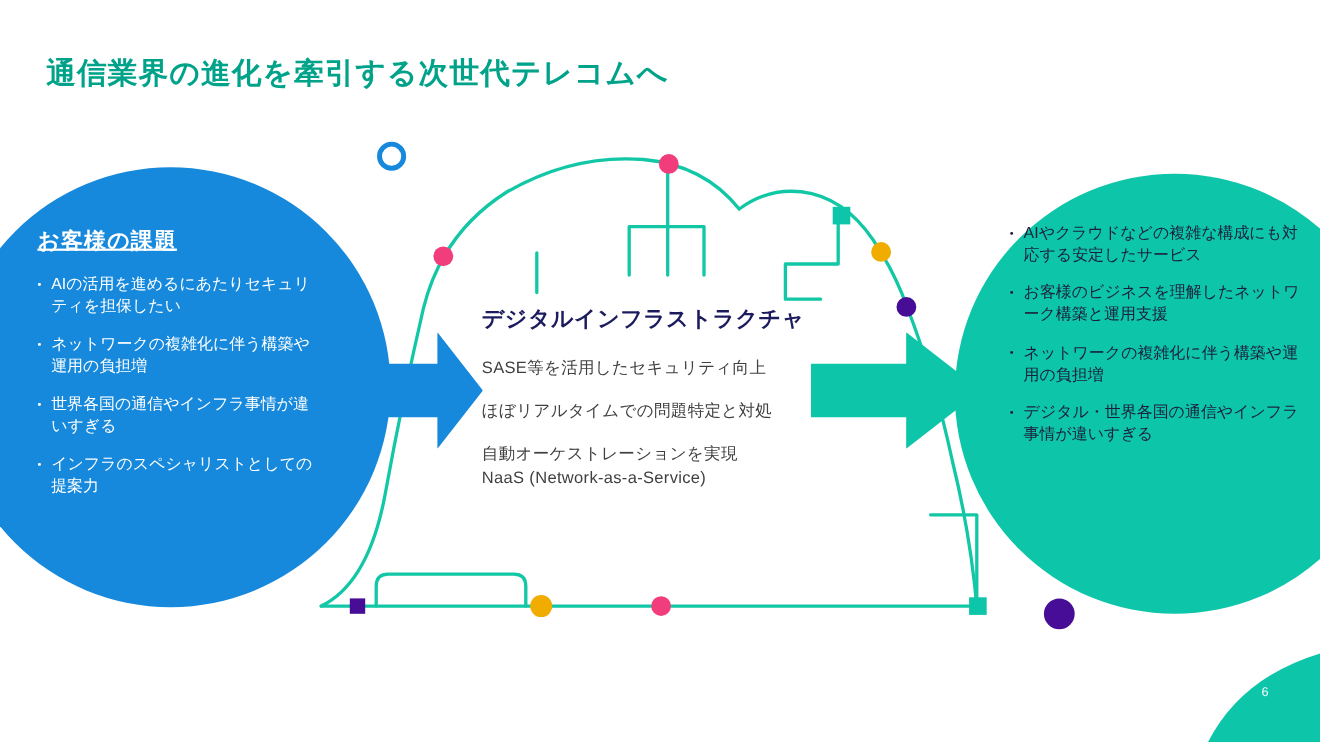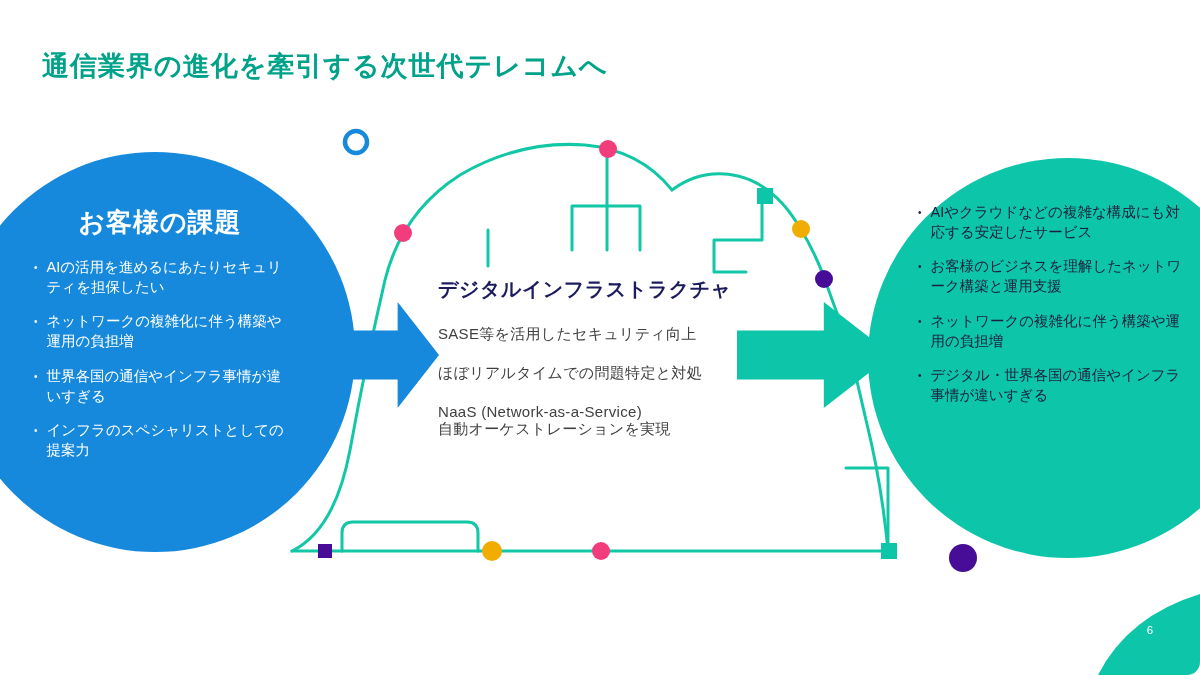--- a/index.html
+++ b/index.html
@@ -1,19 +1,18 @@
 <!DOCTYPE html>
 <html lang="ja"><head>
 <meta charset="utf-8">
 <style>
   html,body{margin:0;padding:0;background:#ffffff;}
   .slide{
     position:relative;width:1200px;height:675px;background:#ffffff;overflow:hidden;
     font-family:"Liberation Sans", sans-serif;
-    border-radius:13px;
   }
   .title{
     position:absolute;left:42px;top:48px;font-size:27px;font-weight:bold;
     color:#00A38A;letter-spacing:1px;white-space:nowrap;
   }
   
   .circle{position:absolute;width:400px;height:400px;border-radius:50%;}
   .circle.left{left:-45px;top:152px;background:#1689DC;}
   .circle.right{left:868px;top:158px;background:#0DC5A8;}
   
@@ -22,21 +21,21 @@
   .block-arrow{
     position:absolute;top:302px;height:106px;
     clip-path:polygon(0 27%,56% 27%,56% 0,100% 50%,56% 100%,56% 73%,0 73%);
   }
   .block-arrow.blue{left:345px;width:94px;background:#1689DC;}
   .block-arrow.teal{left:737px;width:155px;background:#0DC5A8;}
   
   .panel{position:absolute;}
   .panel.left-panel{left:34px;top:205px;width:252px;color:#ffffff;}
   .panel.right-panel{left:918px;top:203px;width:272px;color:#1B1F3B;}
-  .panel h2{margin:0 0 18px 0;font-size:26px;font-weight:bold;text-align:center;letter-spacing:1px;}
+  .panel h2{margin:0 0 18px 0;font-size:20px;font-weight:bold;text-align:left;letter-spacing:1px;text-decoration:underline;}
   .panel ul{list-style:none;margin:0;padding:0;}
   .panel li{display:flex;gap:9px;font-size:14.5px;line-height:1.36;margin-bottom:15px;}
   .panel li .mk{font-size:10px;line-height:1;padding-top:5px;}
   
   .center-panel{position:absolute;left:438px;top:276px;width:315px;}
   .center-panel h2{margin:0 0 22px 0;font-size:20px;font-weight:bold;color:#1B1B5E;letter-spacing:0.5px;}
   .center-line{font-size:15px;color:#404040;margin-bottom:20px;letter-spacing:0.3px;}
   .center-line.tight{margin-bottom:4px;}
   .center-line.last{margin-bottom:0;}
   
@@ -124,19 +123,19 @@
     </ul>
   </div>
 
   <div class="block-arrow blue"></div>
   <div class="block-arrow teal"></div>
 
   <div class="center-panel">
     <h2>デジタルインフラストラクチャ</h2>
     <div class="center-line">SASE等を活用したセキュリティ向上</div>
     <div class="center-line">ほぼリアルタイムでの問題特定と対処</div>
+    <div class="center-line tight">自動オーケストレーションを実現</div>
     <div class="center-line last">NaaS (Network-as-a-Service)</div>
-    <div class="center-line tight">自動オーケストレーションを実現</div>
   </div>
 
   <div class="page-number">6</div>
 
 </div>
 
 </body></html>

